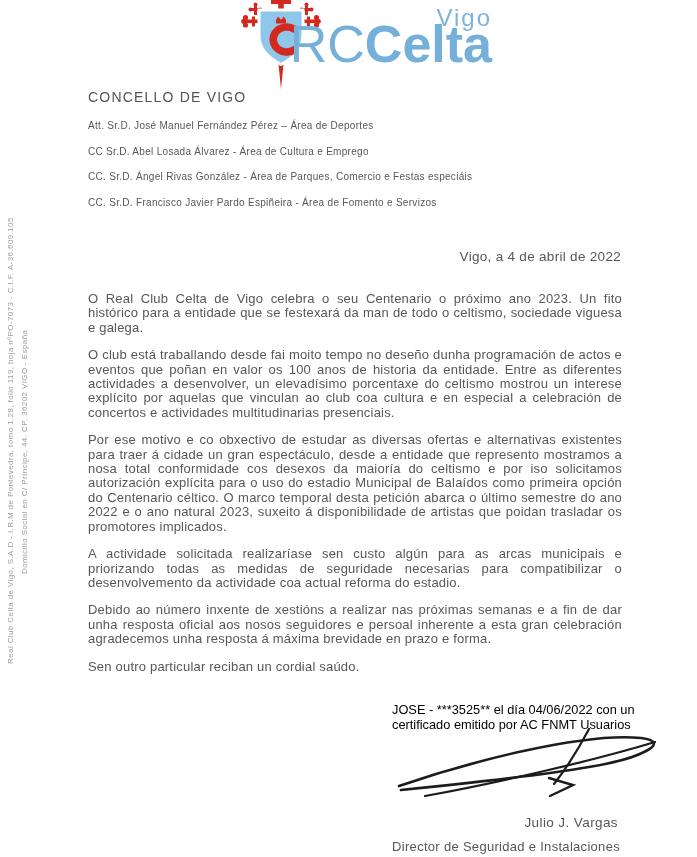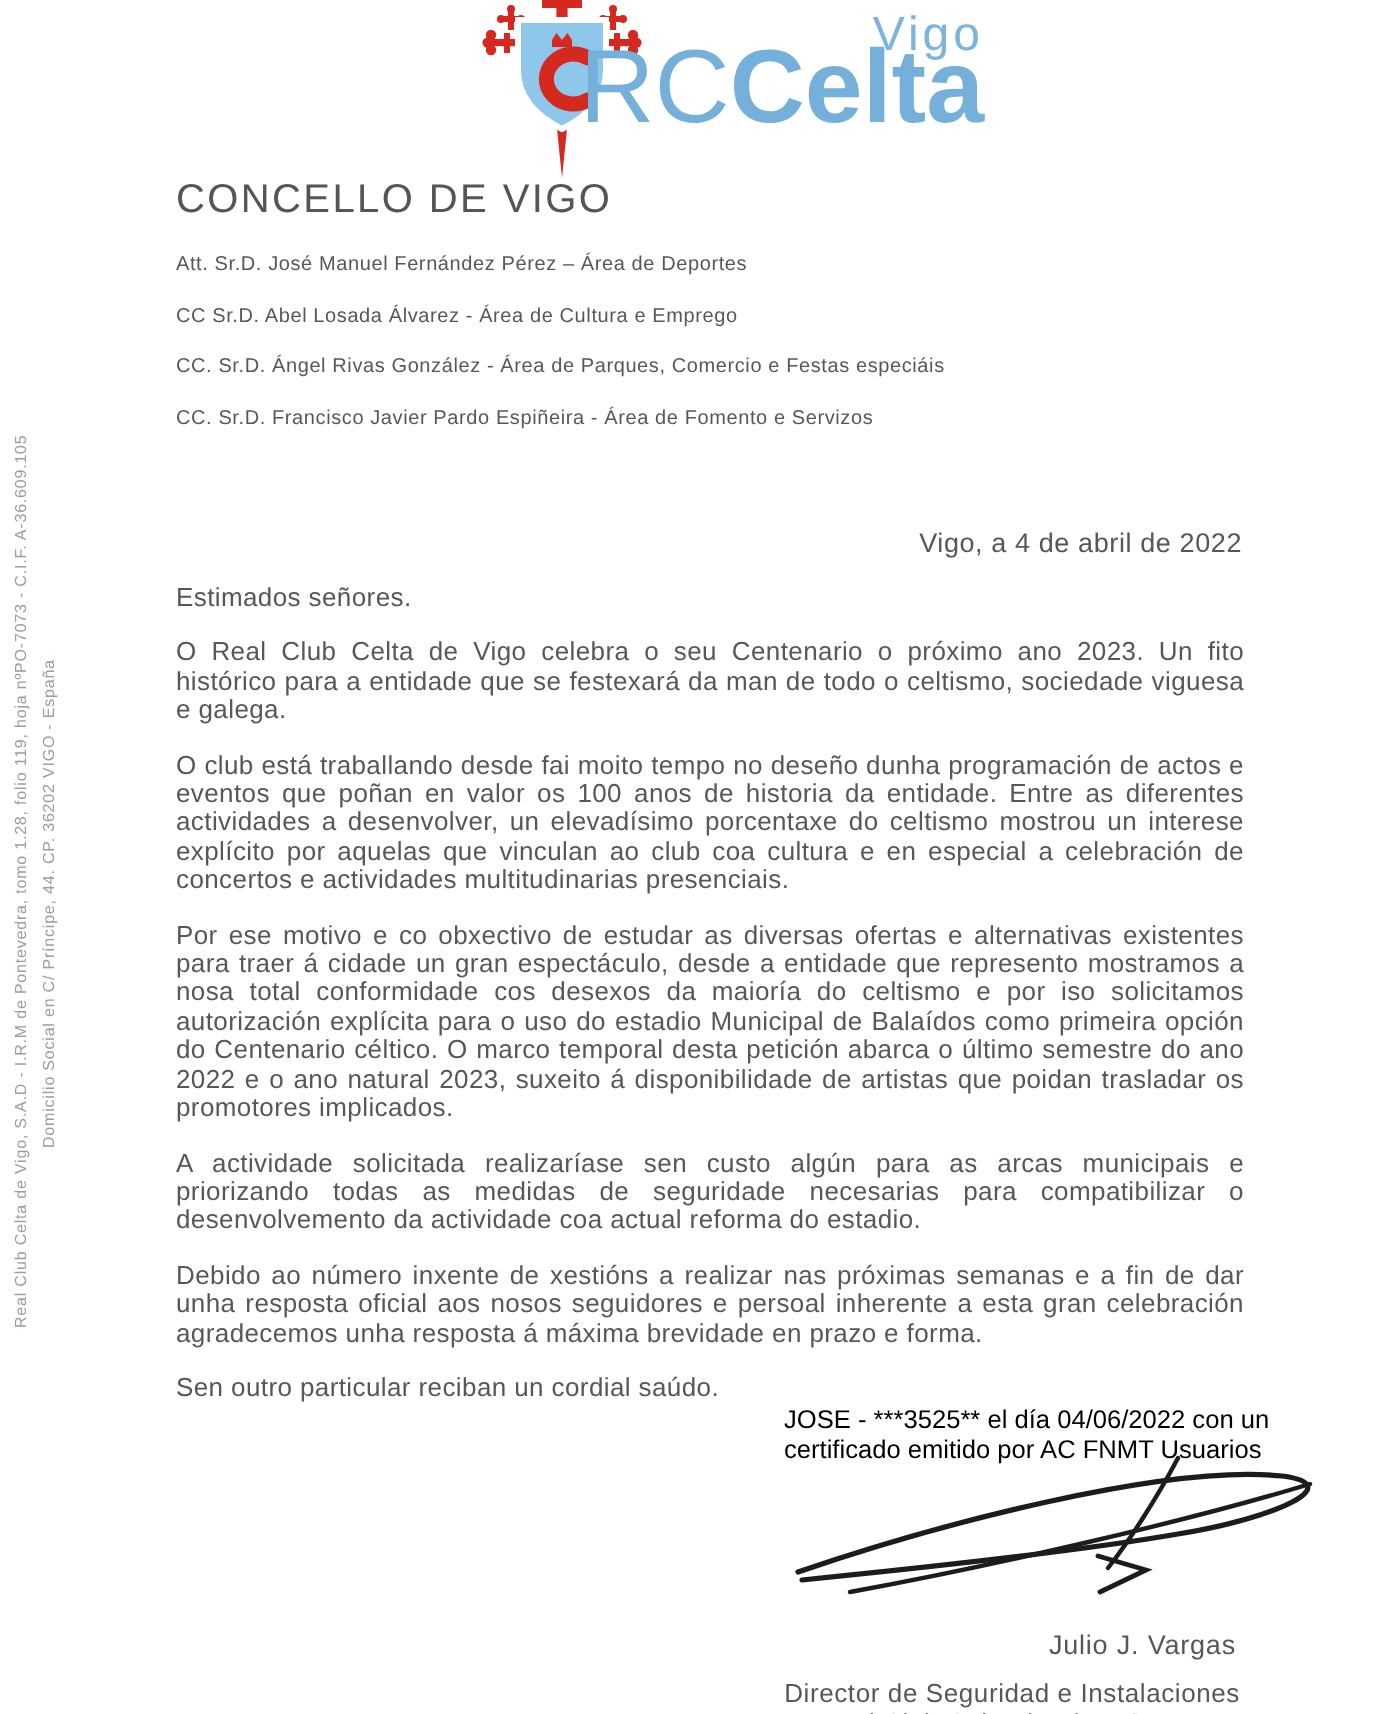--- a/index.html
+++ b/index.html
@@ -26,25 +26,25 @@
   .side-line{
     position:absolute;top:240px;height:424px;
     writing-mode:vertical-rl;transform:rotate(180deg);
     font-size:8px;letter-spacing:0.4px;color:#a29b96;white-space:nowrap;
   }
   .side-line.l1{left:6px;}
   .side-line.l2{left:20px;text-align:center;}
 
   
   .recipients{position:absolute;left:88px;top:89px;width:545px;}
-  .recipients .org{font-size:20px;letter-spacing:1.2px;margin-bottom:15px;color:#54555a;}
+  .recipients .org{font-size:14px;letter-spacing:1.2px;margin-bottom:15px;color:#54555a;}
   .recipients .rline{font-size:10px;letter-spacing:0.3px;margin-bottom:14.5px;color:#56575b;}
 
   
-  .dateline{position:absolute;top:249px;right:76px;font-size:13.5px;letter-spacing:0.3px;color:#56575b;margin-top:15px;}
+  .dateline{position:absolute;top:249px;right:76px;font-size:13.5px;letter-spacing:0.3px;color:#56575b;}
 
   
   .letter-body{position:absolute;left:88px;top:292px;width:534px;}
   .letter-body p{
     margin:0 0 13px 0;font-size:13px;line-height:14.4px;letter-spacing:0.2px;
     text-align:justify;color:#56575b;
   }
   .letter-body p.no-just{text-align:left;}
 
   
@@ -115,21 +115,20 @@
     <div class="org">CONCELLO DE VIGO</div>
     <div class="rline">Att. Sr.D. José Manuel Fernández Pérez – Área de Deportes</div>
     <div class="rline">CC Sr.D. Abel Losada Álvarez - Área de Cultura e Emprego</div>
     <div class="rline">CC. Sr.D. Ángel Rivas González - Área de Parques, Comercio e Festas especiáis</div>
     <div class="rline">CC. Sr.D. Francisco Javier Pardo Espiñeira - Área de Fomento e Servizos</div>
   </div>
 
   <div class="dateline">Vigo, a 4 de abril de 2022</div>
 
   <div class="letter-body">
-    <p class="no-just">Estimados señores.</p>
     <p>O Real Club Celta de Vigo celebra o seu Centenario o próximo ano 2023. Un fito histórico para a entidade que se festexará da man de todo o celtismo, sociedade viguesa e galega.</p>
     <p>O club está traballando desde fai moito tempo no deseño dunha programación de actos e eventos que poñan en valor os 100 anos de historia da entidade. Entre as diferentes actividades a desenvolver, un elevadísimo porcentaxe do celtismo mostrou un interese explícito por aquelas que vinculan ao club coa cultura e en especial a celebración de concertos e actividades multitudinarias presenciais.</p>
     <p>Por ese motivo e co obxectivo de estudar as diversas ofertas e alternativas existentes para traer á cidade un gran espectáculo, desde a entidade que represento mostramos a nosa total conformidade cos desexos da maioría do celtismo e por iso solicitamos autorización explícita para o uso do estadio Municipal de Balaídos como primeira opción do Centenario céltico. O marco temporal desta petición abarca o último semestre do ano 2022 e o ano natural 2023, suxeito á disponibilidade de artistas que poidan trasladar os promotores implicados.</p>
     <p>A actividade solicitada realizaríase sen custo algún para as arcas municipais e priorizando todas as medidas de seguridade necesarias para compatibilizar o desenvolvemento da actividade coa actual reforma do estadio.</p>
     <p>Debido ao número inxente de xestións a realizar nas próximas semanas e a fin de dar unha resposta oficial aos nosos seguidores e persoal inherente a esta gran celebración agradecemos unha resposta á máxima brevidade en prazo e forma.</p>
     <p class="no-just">Sen outro particular reciban un cordial saúdo.</p>
   </div>
 
   <div class="stamp">
     <div>JOSE - ***3525** el día 04/06/2022 con un</div>

